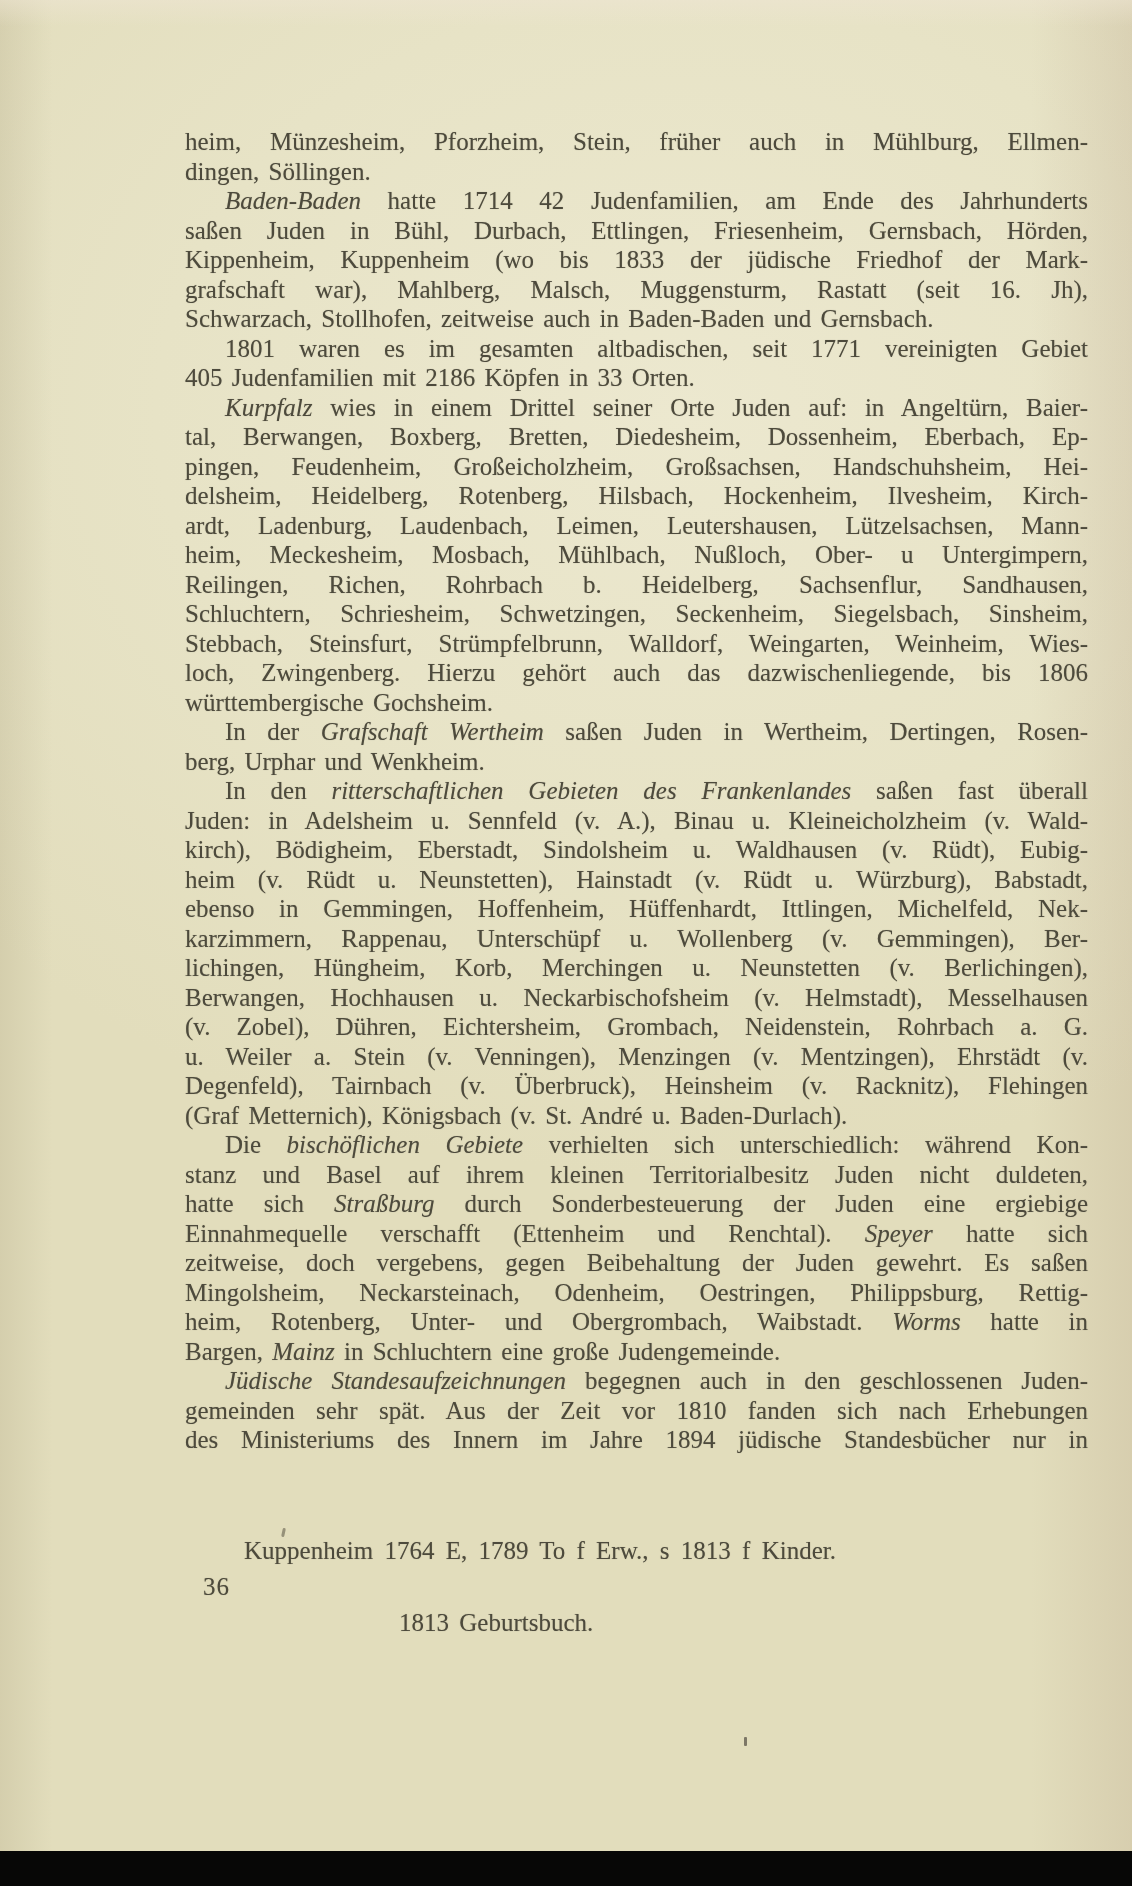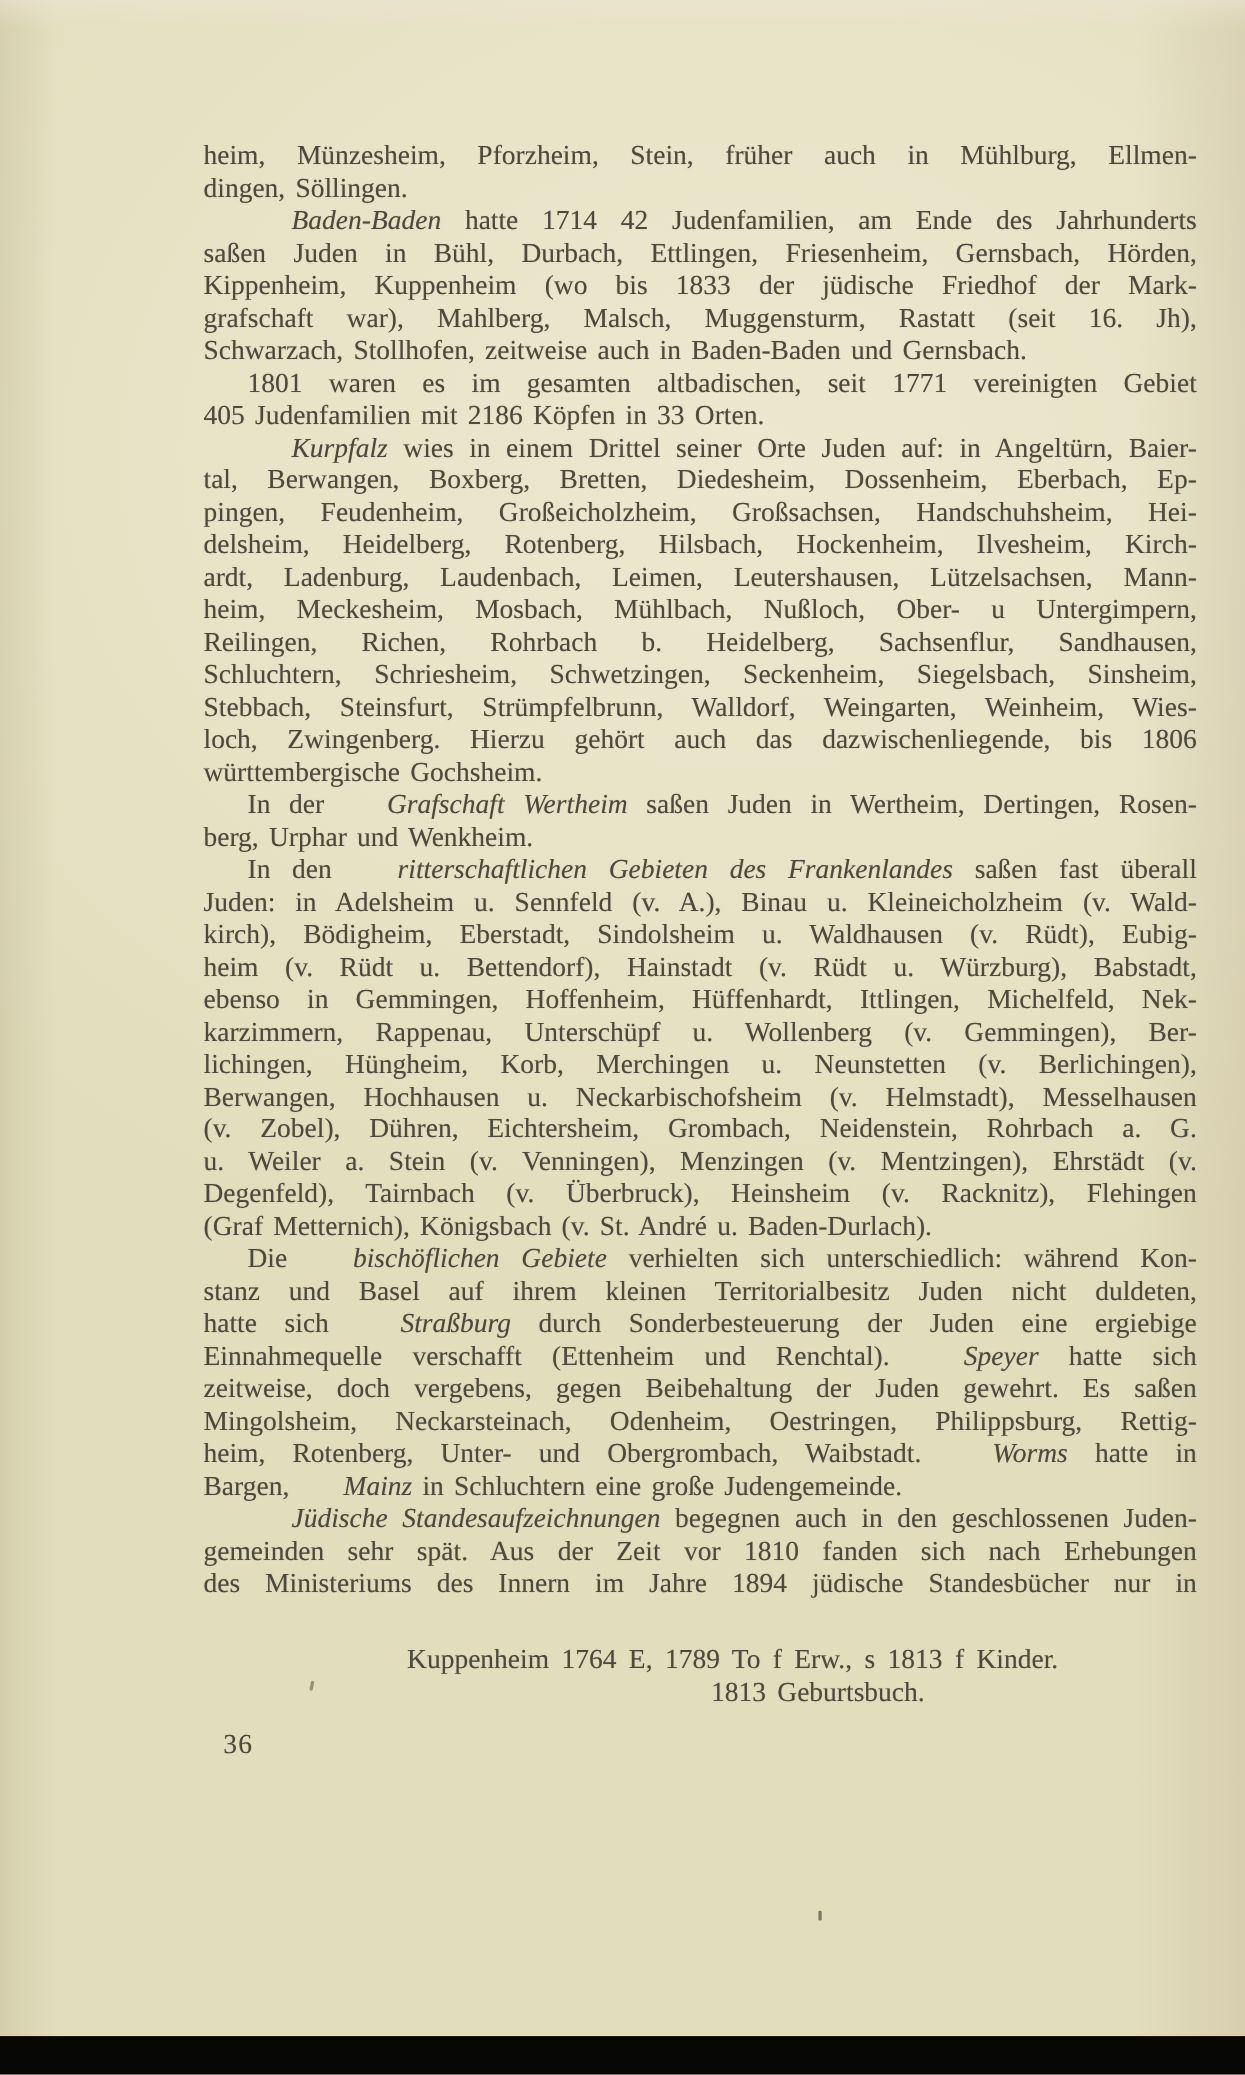--- a/index.html
+++ b/index.html
@@ -30,27 +30,27 @@
     text-shadow:0 0 1px rgba(77,74,60,0.38);
   }
   .line{
     height:29.5px;line-height:29.5px;
     text-align:justify;
     text-align-last:justify;
     overflow:visible;
   }
   .line.ind{text-indent:40px;}
   .line.end{text-align-last:left;word-spacing:3px;}
-  .line em{font-style:italic;margin-left:40px;}
+  .line em{font-style:italic;}
   .records{
     position:absolute;left:185px;top:1494px;width:903px;
     color:var(--ink);font-size:25px;
     text-shadow:0 0 1px rgba(77,74,60,0.38);
   }
-  .rec-line{height:30px;line-height:30px;text-align:center;}
+  .rec-line{height:30px;line-height:30px;text-align:left;margin-top:42px;}
   .rec1{text-indent:59px;word-spacing:5px;}
   .rec2{text-indent:214px;word-spacing:4px;}
   .pagenum{
     position:absolute;left:203px;top:1572px;
     color:var(--ink);font-size:25px;line-height:30px;
     letter-spacing:1px;
     text-shadow:0 0 1px rgba(77,74,60,0.38);
   }
   .speck{position:absolute;background:rgba(88,82,66,0.55);}
   .speck1{left:282px;top:1528px;width:3px;height:9px;border-radius:2px;transform:rotate(12deg);}
@@ -88,21 +88,21 @@
       <div class="line"><span>Reilingen, Richen, Rohrbach b. Heidelberg, Sachsenflur, Sandhausen,</span></div>
       <div class="line"><span>Schluchtern, Schriesheim, Schwetzingen, Seckenheim, Siegelsbach, Sinsheim,</span></div>
       <div class="line"><span>Stebbach, Steinsfurt, Strümpfelbrunn, Walldorf, Weingarten, Weinheim, Wies-</span></div>
       <div class="line"><span>loch, Zwingenberg. Hierzu gehört auch das dazwischenliegende, bis 1806</span></div>
       <div class="line end"><span>württembergische Gochsheim.</span></div>
       <div class="line ind"><span>In der </span><em>Grafschaft Wertheim</em><span> saßen Juden in Wertheim, Dertingen, Rosen-</span></div>
       <div class="line end"><span>berg, Urphar und Wenkheim.</span></div>
       <div class="line ind"><span>In den </span><em>ritterschaftlichen Gebieten des Frankenlandes</em><span> saßen fast überall</span></div>
       <div class="line"><span>Juden: in Adelsheim u. Sennfeld (v. A.), Binau u. Kleineicholzheim (v. Wald-</span></div>
       <div class="line"><span>kirch), Bödigheim, Eberstadt, Sindolsheim u. Waldhausen (v. Rüdt), Eubig-</span></div>
-      <div class="line"><span>heim (v. Rüdt u. Bettendorf), Hainstadt (v. Rüdt u. Würzburg), Babstadt,</span></div>
+      <div class="line"><span>heim (v. Rüdt u. Neunstetten), Hainstadt (v. Rüdt u. Würzburg), Babstadt,</span></div>
       <div class="line"><span>ebenso in Gemmingen, Hoffenheim, Hüffenhardt, Ittlingen, Michelfeld, Nek-</span></div>
       <div class="line"><span>karzimmern, Rappenau, Unterschüpf u. Wollenberg (v. Gemmingen), Ber-</span></div>
       <div class="line"><span>lichingen, Hüngheim, Korb, Merchingen u. Neunstetten (v. Berlichingen),</span></div>
       <div class="line"><span>Berwangen, Hochhausen u. Neckarbischofsheim (v. Helmstadt), Messelhausen</span></div>
       <div class="line"><span>(v. Zobel), Dühren, Eichtersheim, Grombach, Neidenstein, Rohrbach a. G.</span></div>
       <div class="line"><span>u. Weiler a. Stein (v. Venningen), Menzingen (v. Mentzingen), Ehrstädt (v.</span></div>
       <div class="line"><span>Degenfeld), Tairnbach (v. Überbruck), Heinsheim (v. Racknitz), Flehingen</span></div>
       <div class="line end"><span>(Graf Metternich), Königsbach (v. St. André u. Baden-Durlach).</span></div>
       <div class="line ind"><span>Die </span><em>bischöflichen Gebiete</em><span> verhielten sich unterschiedlich: während Kon-</span></div>
       <div class="line"><span>stanz und Basel auf ihrem kleinen Territorialbesitz Juden nicht duldeten,</span></div>

